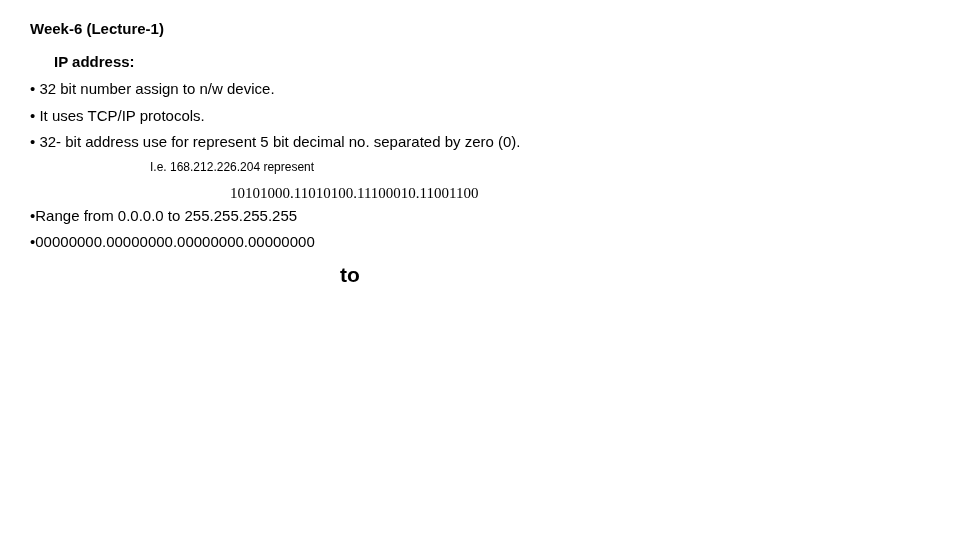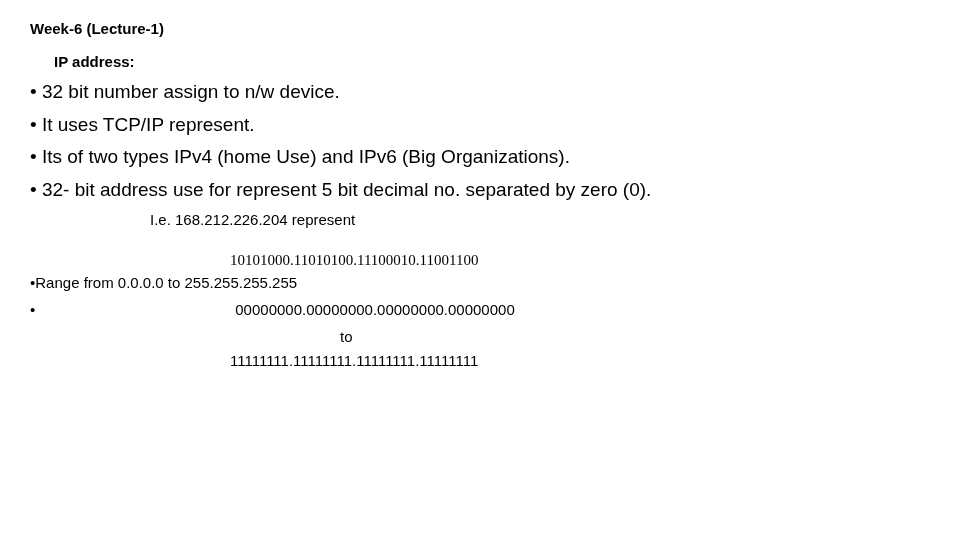--- a/index.html
+++ b/index.html
@@ -32,33 +32,33 @@
     }
 
     .bullet-list {
       list-style: none;
       padding: 0;
       margin: 0;
     }
 
     .bullet-list li {
       margin-bottom: 4px;
-      font-size: 19px;
+      font-size: 15px;
       line-height: 1.5;
     }
 
     .bullet-list li::before {
       content: "• ";
     }
 
     .indent-block {
       margin-left: 120px;
       margin-top: 4px;
-      margin-bottom: 16px;
-      font-size: 15px;
+      margin-bottom: 4px;
+      font-size: 12px;
       line-height: 1.6;
     }
 
     .indent-block2 {
       margin-left: 200px;
       font-size: 15px;
       line-height: 1.6;
       font-family: Liberation Serif, serif;
     }
 
@@ -81,51 +81,50 @@
       font-size: 15px;
       line-height: 1.5;
     }
 
     .zeros-line::before {
       content: "• ";
     }
 
     .to-line {
       margin-left: 310px;
-      font-size: 15px;
+      font-size: 21px;
       line-height: 1.6;
+      font-weight: bold;
     }
 
     .ones-line {
       margin-left: 200px;
       font-size: 15px;
       line-height: 1.6;
     }
   </style>
 </head>
 <body>
 
 <div>
   <div class="title">Week-6 (Lecture-1)</div>
 
   <div class="section-heading">IP address:</div>
 
   <ul class="bullet-list">
     <li>32 bit number assign to n/w device.</li>
-    <li>It uses TCP/IP represent.</li>
-    <li>Its of two types IPv4 (home Use) and IPv6 (Big Organizations).</li>
+    <li>It uses TCP/IP protocols.</li>
     <li>32- bit address use for represent 5 bit decimal no. separated by zero (0).</li>
   </ul>
 
   <div class="indent-block">I.e. 168.212.226.204 represent</div>
   <div class="indent-block2">10101000.11010100.11100010.11001100</div>
 
   <div class="range-line">
     <span>Range from 0.0.0.0 to 255.255.255.255</span>
   </div>
 
   <div class="zeros-line">
-    <span style="margin-left: 200px;">00000000.00000000.00000000.00000000</span>
+    <span style="">00000000.00000000.00000000.00000000</span>
   </div>
 
   <div class="to-line">to</div>
-  <div class="ones-line">11111111.11111111.11111111.11111111</div>
 </div>
 
 </body></html>

